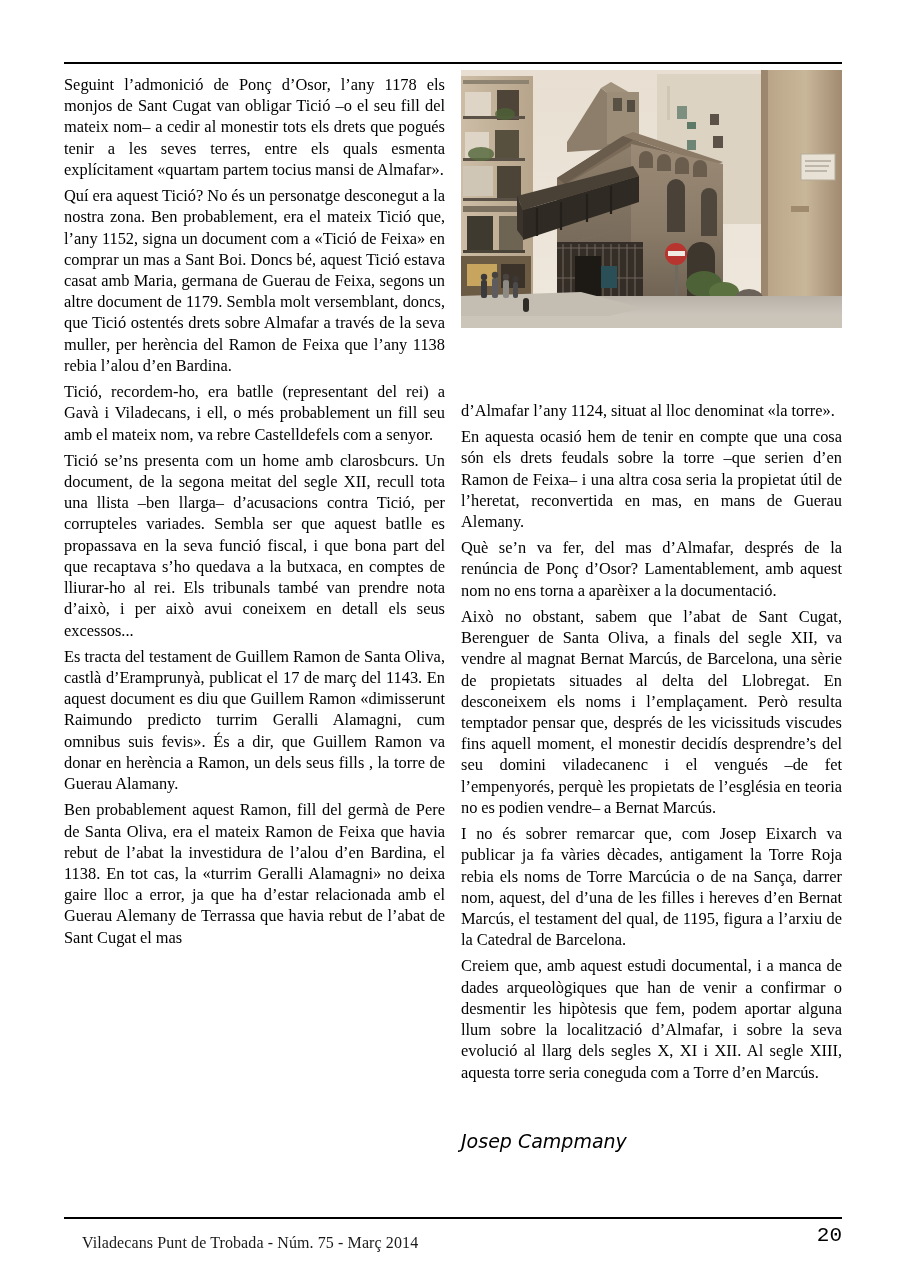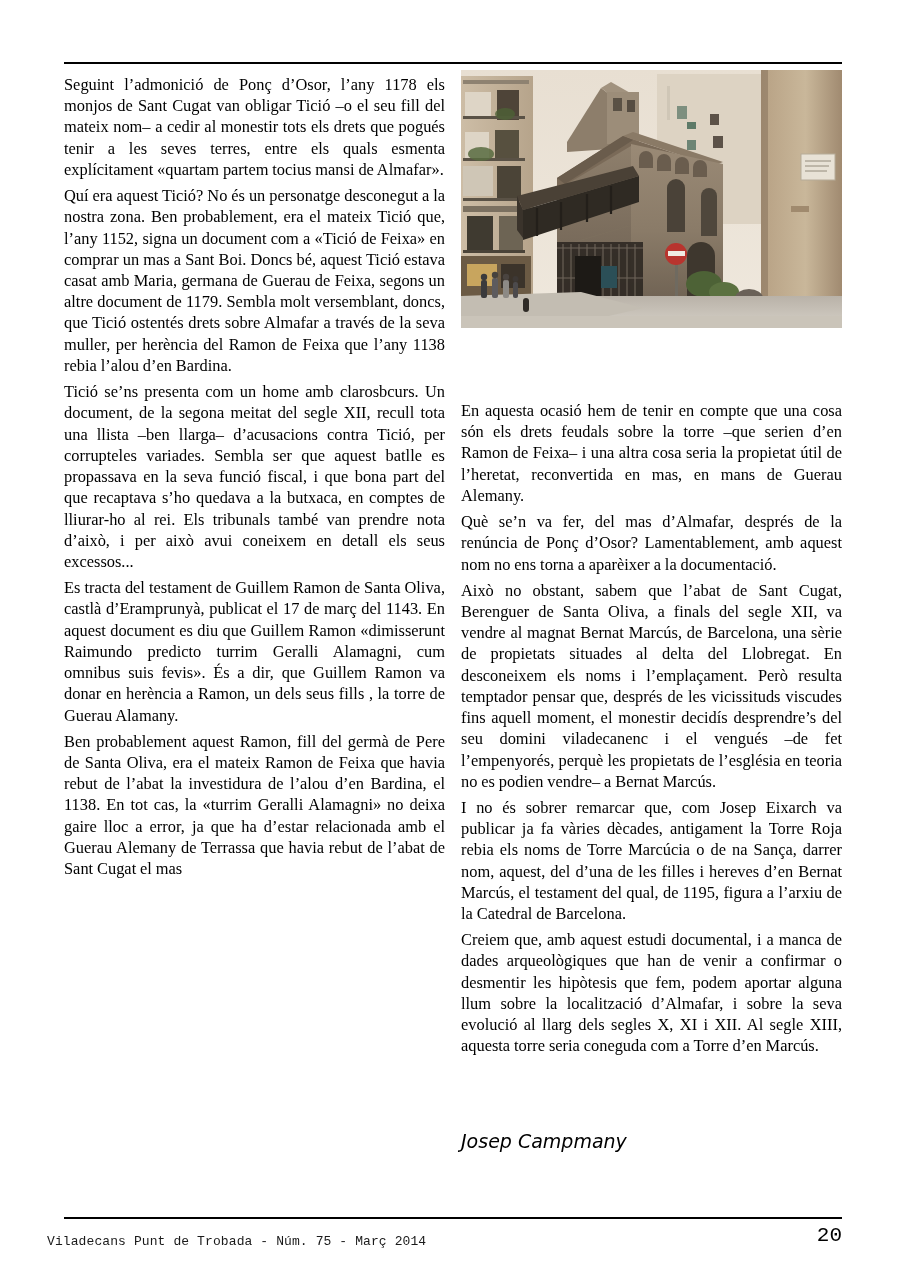--- a/index.html
+++ b/index.html
@@ -107,24 +107,24 @@
     text-align: left;
     font-family: "DejaVu Sans", sans-serif;
     font-style: italic;
     font-size: 19px;
     color: #000;
   }
 
   
   .footer-text {
     position: absolute;
-    left: 47px;
+    left: 82px;
     top: 1234px;
-    font-family: Liberation Mono, monospace;
-    font-size: 13px;
+    font-family: Liberation Serif, serif;
+    font-size: 16px;
     color: #1a1a1a;
     letter-spacing: 0.1px;
   }
   .page-number {
     position: absolute;
     left: 805px;
     top: 1224px;
     width: 37px;
     text-align: right;
     font-family: Liberation Mono, monospace;
@@ -135,20 +135,21 @@
 </head>
 <body>
 
 <div class="page">
 
   <div class="rule-top"></div>
 
   <div class="col col-left">
     <p>Seguint l’admonició de Ponç d’Osor, l’any 1178 els monjos de Sant Cugat van obligar Tició –o el seu fill del mateix nom– a cedir al monestir tots els drets que pogués tenir a les seves terres, entre els quals esmenta explícitament «quartam partem tocius mansi de Almafar».</p>
     <p>Quí era aquest Tició? No és un personatge desconegut a la nostra zona. Ben probablement, era el mateix Tició que, l’any 1152, signa un document com a «Tició de Feixa» en comprar un mas a Sant Boi. Doncs bé, aquest Tició estava casat amb Maria, germana de Guerau de Feixa, segons un altre document de 1179. Sembla molt versemblant, doncs, que Tició ostentés drets sobre Almafar a través de la seva muller, per herència del Ramon de Feixa que l’any 1138 rebia l’alou d’en Bardina.</p>
+    <p>Tició, recordem-ho, era batlle (representant del rei) a Gavà i Viladecans, i ell, o més probablement un fill seu amb el mateix nom, va rebre Castelldefels com a senyor.</p>
     <p>Tició se’ns presenta com un home amb clarosbcurs. Un document, de la segona meitat del segle XII, recull tota una llista –ben llarga– d’acusacions contra Tició, per corrupteles variades. Sembla ser que aquest batlle es propassava en la seva funció fiscal, i que bona part del que recaptava s’ho quedava a la butxaca, en comptes de lliurar-ho al rei. Els tribunals també van prendre nota d’això, i per això avui coneixem en detall els seus excessos...</p>
     <p>Es tracta del testament de Guillem Ramon de Santa Oliva, castlà d’Eramprunyà, publicat el 17 de març del 1143. En aquest document es diu que Guillem Ramon «dimisserunt Raimundo predicto turrim Geralli Alamagni, cum omnibus suis fevis». És a dir, que Guillem Ramon va donar en herència a Ramon, un dels seus fills , la torre de Guerau Alamany.</p>
     <p>Ben probablement aquest Ramon, fill del germà de Pere de Santa Oliva, era el mateix Ramon de Feixa que havia rebut de l’abat la investidura de l’alou d’en Bardina, el 1138. En tot cas, la «turrim Geralli Alamagni» no deixa gaire lloc a error, ja que ha d’estar relacionada amb el Guerau Alemany de Terrassa que havia rebut de l’abat de Sant Cugat el mas</p>
   </div>
 
   <div class="photo-wrap">
     <svg class="photo" viewBox="0 0 381 258" preserveAspectRatio="none" role="img">
       <defs>
         <linearGradient id="skyG" x1="0" y1="0" x2="0" y2="1">
           <stop offset="0%" stop-color="#e8dfd2"></stop>
@@ -312,20 +313,21 @@
         <rect x="52" y="212" width="5" height="16" rx="2" fill="#4c4a4c"></rect>
         <circle cx="54.5" cy="209" r="3" fill="#3d3835"></circle>
       </g>
 
       <rect x="62" y="228" width="6" height="14" rx="3" fill="#2f2b26"></rect>
     </svg>
   </div>
 
 
   <div class="col col-right">
+    <p>d’Almafar l’any 1124, situat al lloc denominat «la torre».</p>
     <p>En aquesta ocasió hem de tenir en compte que una cosa són els drets feudals sobre la torre –que serien d’en Ramon de Feixa– i una altra cosa seria la propietat útil de l’heretat, reconvertida en mas, en mans de Guerau Alemany.</p>
     <p>Què se’n va fer, del mas d’Almafar, després de la renúncia de Ponç d’Osor? Lamentablement, amb aquest nom no ens torna a aparèixer a la documentació.</p>
     <p>Això no obstant, sabem que l’abat de Sant Cugat, Berenguer de Santa Oliva, a finals del segle XII, va vendre al magnat Bernat Marcús, de Barcelona, una sèrie de propietats situades al delta del Llobregat. En desconeixem els noms i l’emplaçament. Però resulta temptador pensar que, després de les vicissituds viscudes fins aquell moment, el monestir decidís desprendre’s del seu domini viladecanenc i el vengués –de fet l’empenyorés, perquè les propietats de l’església en teoria no es podien vendre– a Bernat Marcús.</p>
     <p>I no és sobrer remarcar que, com Josep Eixarch va publicar ja fa vàries dècades, antigament la Torre Roja rebia els noms de Torre Marcúcia o de na Sança, darrer nom, aquest, del d’una de les filles i hereves d’en Bernat Marcús, el testament del qual, de 1195, figura a l’arxiu de la Catedral de Barcelona.</p>
     <p>Creiem que, amb aquest estudi documental, i a manca de dades arqueològiques que han de venir a confirmar o desmentir les hipòtesis que fem, podem aportar alguna llum sobre la localització d’Almafar, i sobre la seva evolució al llarg dels segles X, XI i XII. Al segle XIII, aquesta torre seria coneguda com a Torre d’en Marcús.</p>
   </div>
 
   <div class="byline">Josep Campmany</div>
 
   <div class="rule-bottom"></div>

